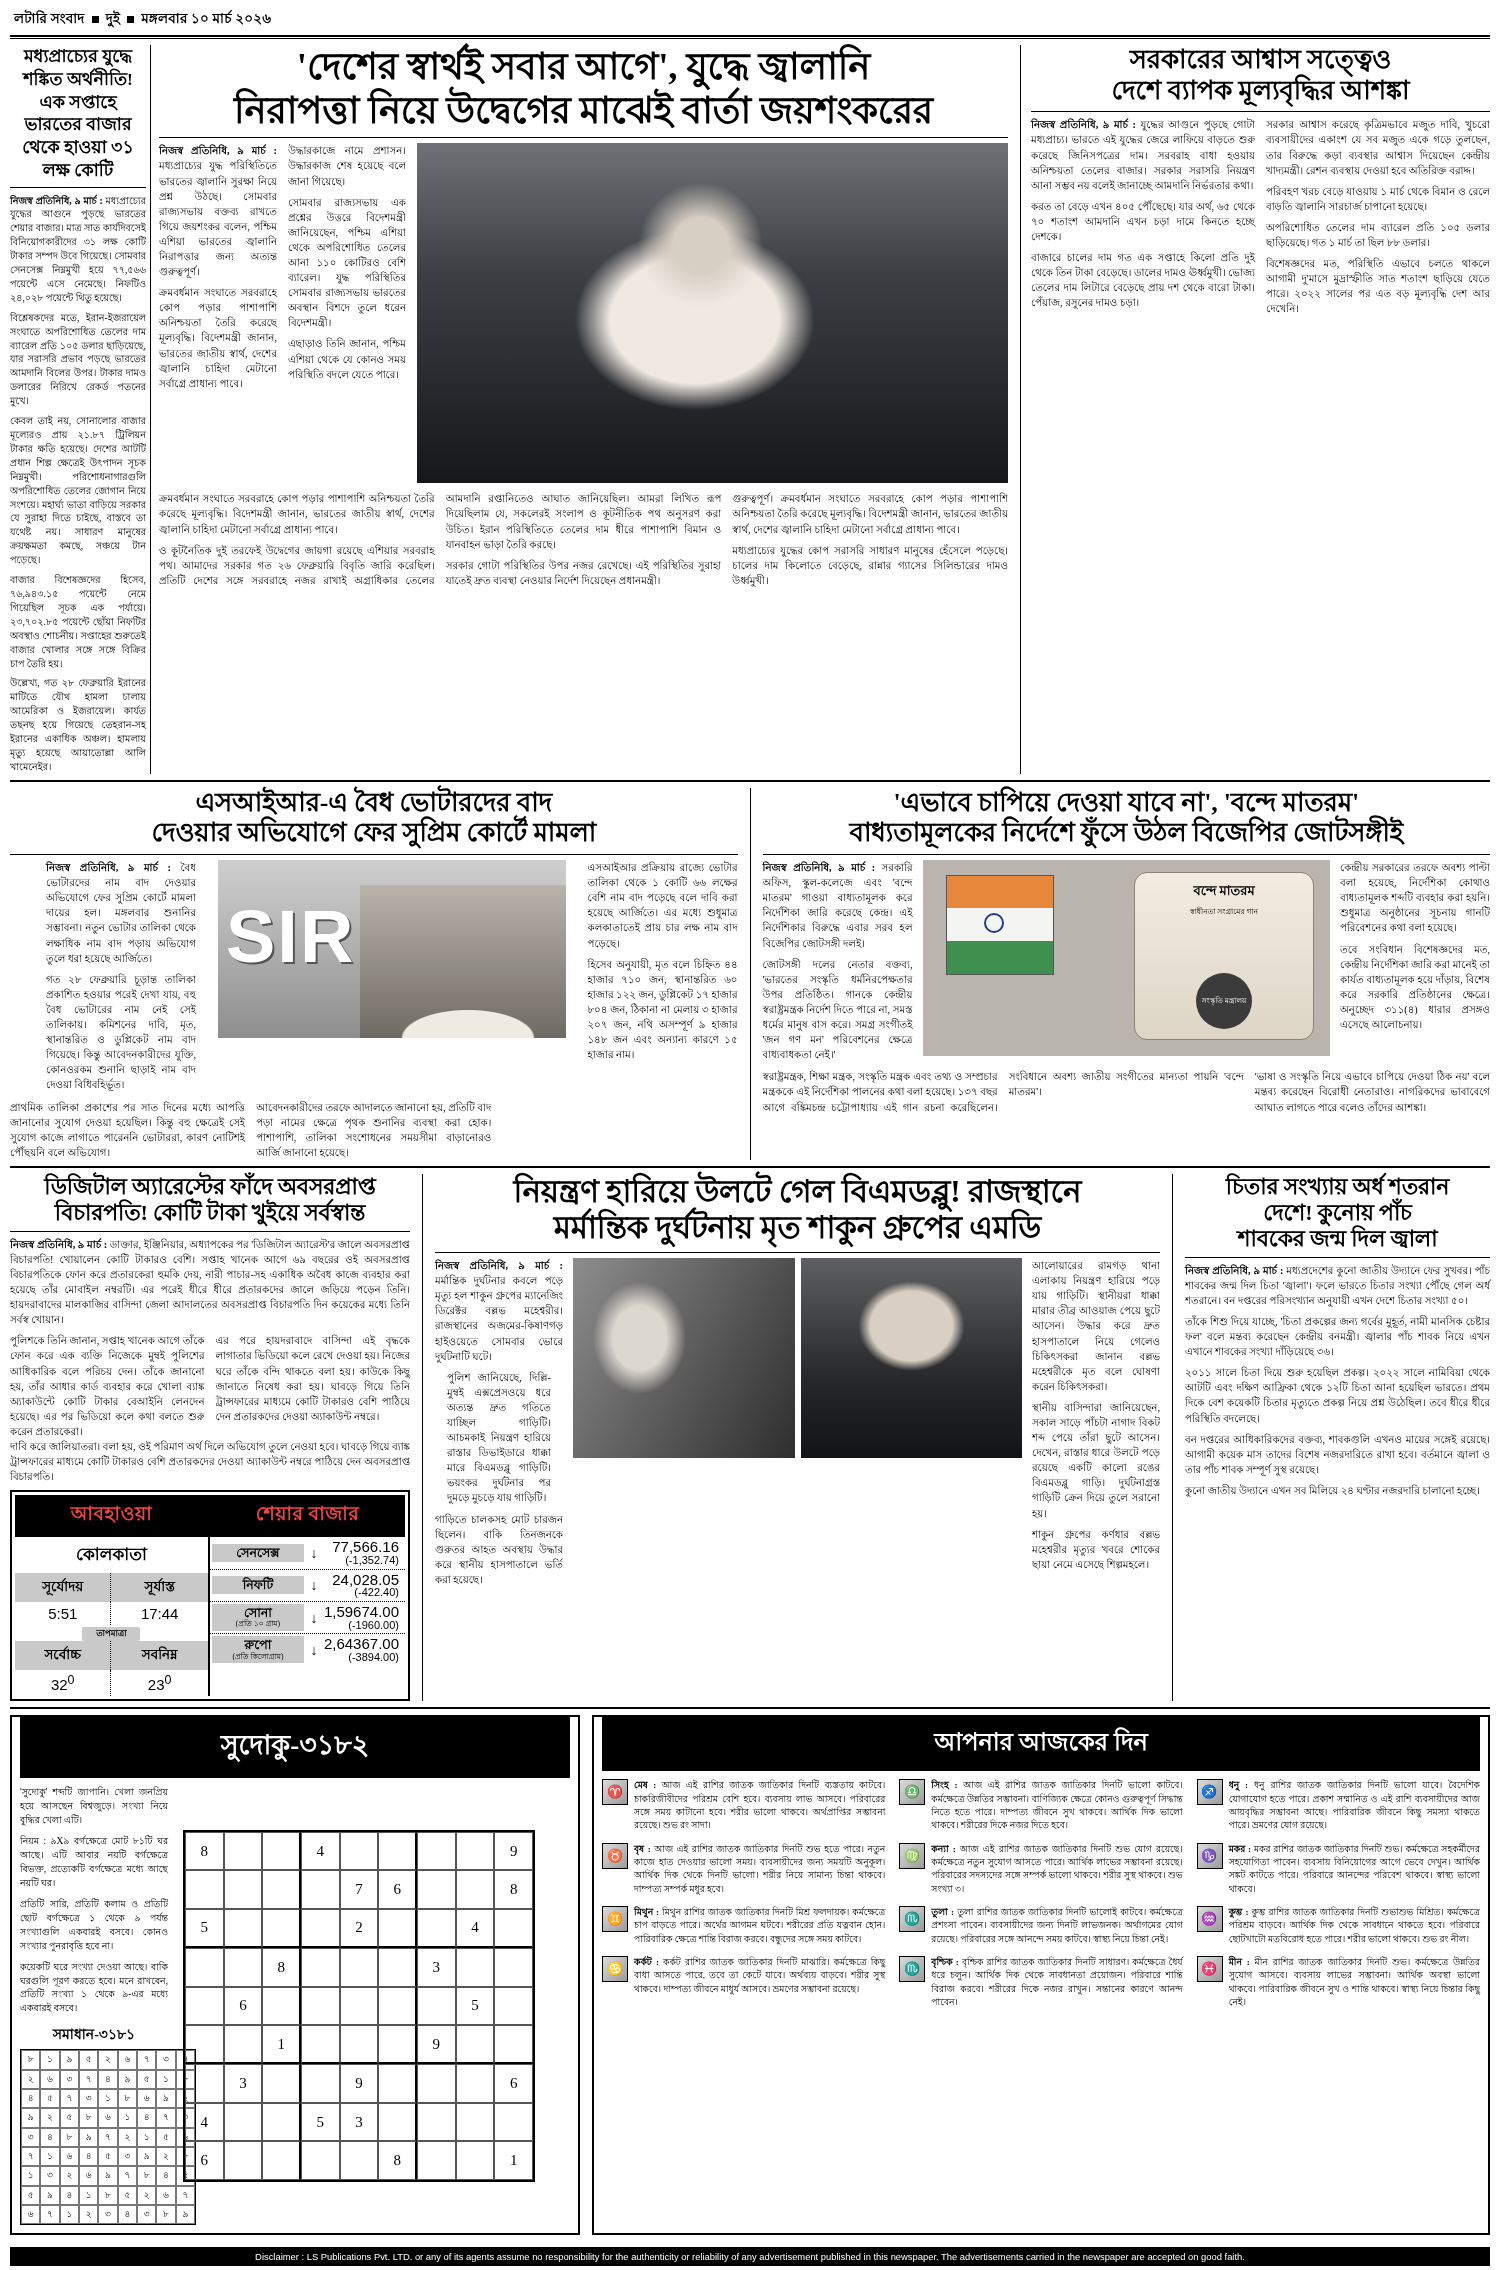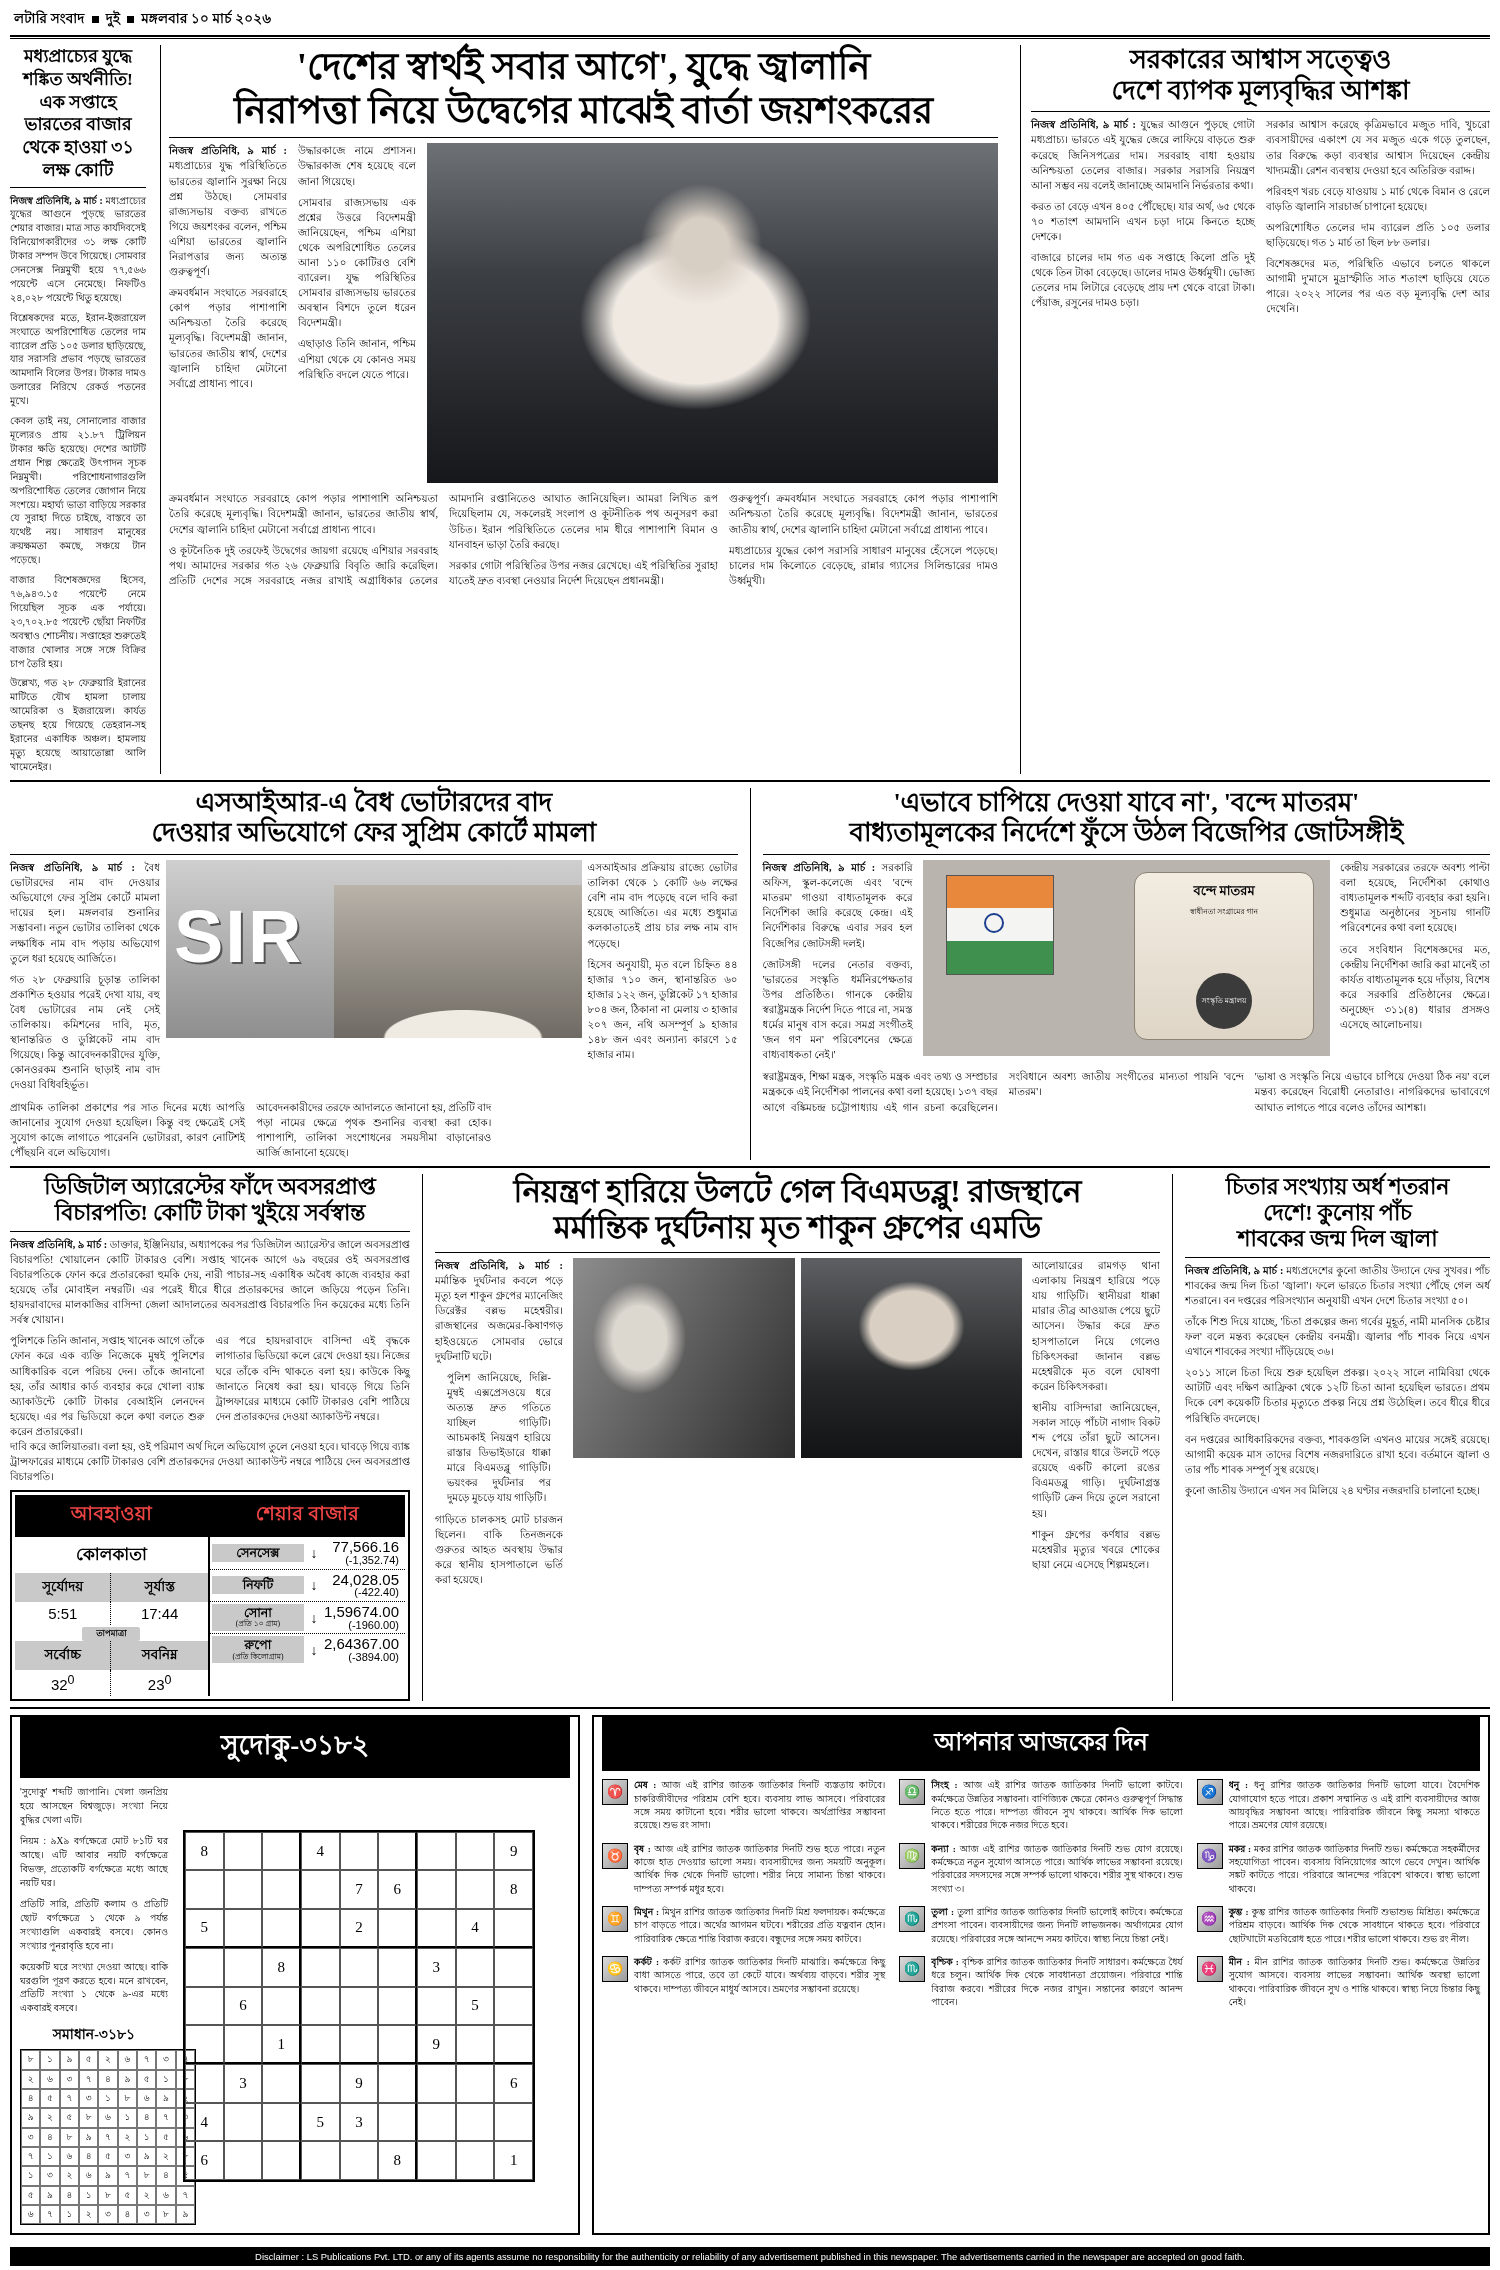--- a/index.html
+++ b/index.html
@@ -40,21 +40,21 @@
     font-family: "Liberation Serif", "DejaVu Serif", serif;
     font-weight: bold; text-align: center; line-height: 1.18;
     letter-spacing: -0.2px;
   }
   .hl-xxl { font-size: 37px; }
   .hl-xl  { font-size: 31px; }
   .hl-l   { font-size: 26px; }
   .hl-m   { font-size: 22px; }
 
   
-  .top-band { display: flex; gap: 14px; align-items: stretch; }
+  .top-band { display: flex; gap: 4px; align-items: stretch; }
   .col-left { width: 136px; flex: none; }
   .col-mid  { flex: 1 1 auto; padding: 0 8px; }
   .col-right{ width: 470px; flex: none; padding-left: 10px; }
 
   .side-hl { font-size: 17.5px; font-weight: bold; text-align: center; line-height: 1.3; }
   .side-body { font-size: 9.6px; line-height: 1.45; text-align: justify; margin-top: 6px; }
 
   .three { column-count: 3; column-gap: 11px; column-rule: none; }
   .two { column-count: 2; column-gap: 11px; }
 
@@ -290,21 +290,21 @@
   <div class="rule-med"></div>
 
   <div class="mid-wrap">
 
     <div class="mid-half">
       <div class="hl hl-l">
         <div>এসআইআর-এ বৈধ ভোটারদের বাদ</div>
         <div>দেওয়ার অভিযোগে ফের সুপ্রিম কোর্টে মামলা</div>
       </div>
       <div class="rule-thin"></div>
-      <div style="display:flex; gap:6px; margin-top:3px;">
+      <div style="display:flex; gap:22px; margin-top:3px;margin-left:36px;">
         <div style="width:150px; flex:none" class="body-txt">
           <p style="margin:0 0 6px"><span class="byline">নিজস্ব প্রতিনিধি, ৯ মার্চ :</span>
             <span>বৈধ ভোটারদের নাম বাদ দেওয়ার অভিযোগে ফের সুপ্রিম কোর্টে মামলা দায়ের হল। মঙ্গলবার শুনানির সম্ভাবনা। নতুন ভোটার তালিকা থেকে লক্ষাধিক নাম বাদ পড়ায় অভিযোগ তুলে ধরা হয়েছে আর্জিতে।</span></p>
           <p style="margin:0">গত ২৮ ফেব্রুয়ারি চূড়ান্ত তালিকা প্রকাশিত হওয়ার পরেই দেখা যায়, বহু বৈধ ভোটারের নাম নেই সেই তালিকায়। কমিশনের দাবি, মৃত, স্থানান্তরিত ও ডুপ্লিকেট নাম বাদ গিয়েছে। কিন্তু আবেদনকারীদের যুক্তি, কোনওরকম শুনানি ছাড়াই নাম বাদ দেওয়া বিধিবহির্ভূত।</p>
         </div>
         <div style="flex:1 1 auto">
           <div class="sir-img">
             <div class="sir-text">SIR</div>
             <div class="dome"></div>
           </div>

